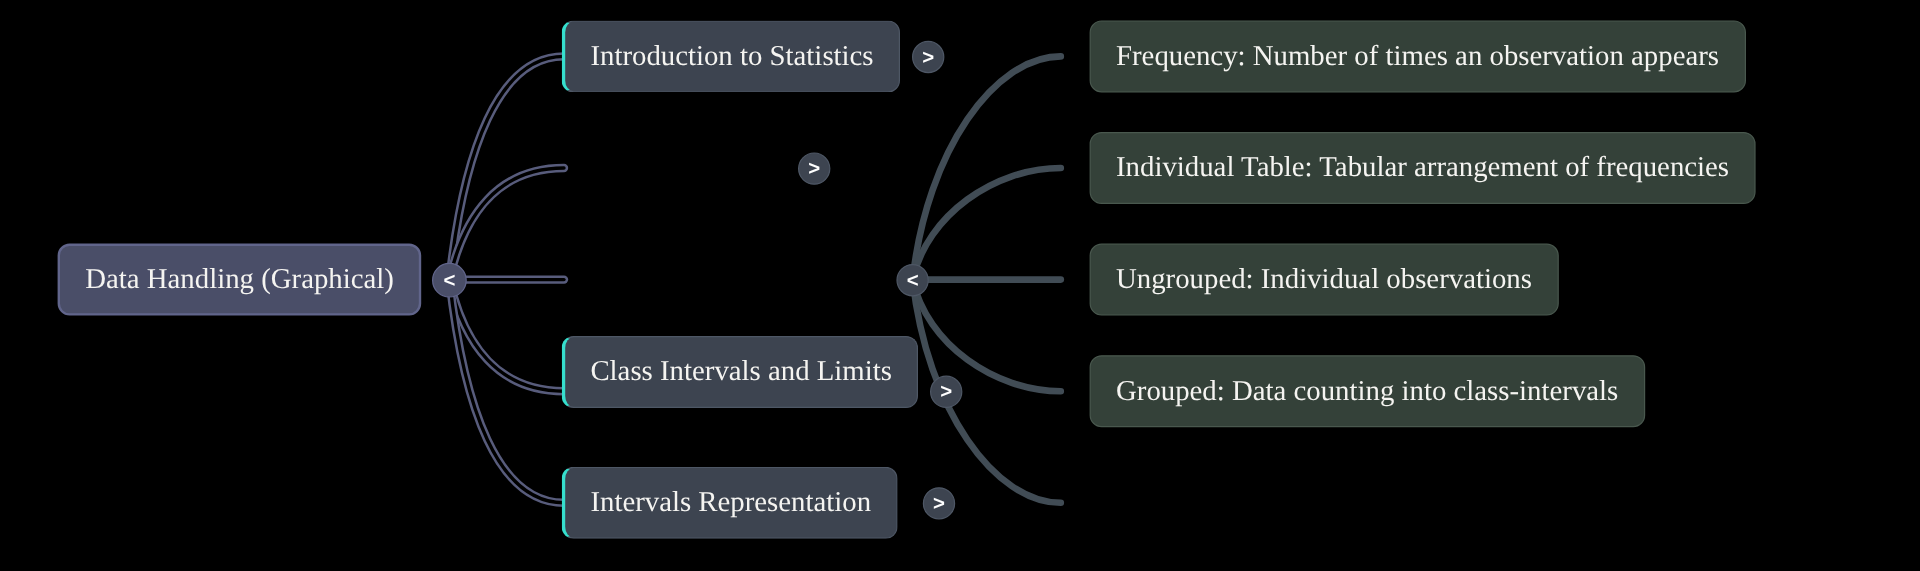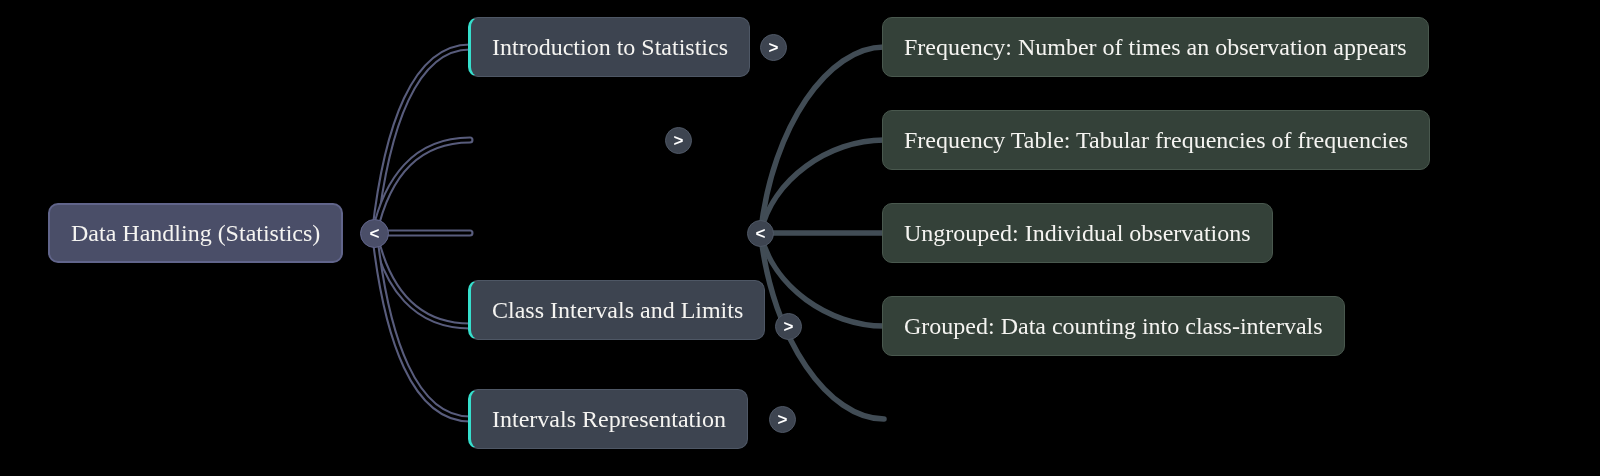--- a/index.html
+++ b/index.html
@@ -5,21 +5,21 @@
   html,body{margin:0;padding:0;background:#000;}
   #stage{position:relative;width:1600px;height:476px;background:var(--background,#000);overflow:hidden;
          font-family:"Liberation Serif",serif;}
   #links{position:absolute;left:0;top:0;z-index:1;}
   .node{position:absolute;height:60px;display:flex;align-items:center;
         padding:0 21px;border-radius:10px;white-space:nowrap;box-sizing:border-box;
         font-size:24px;color:var(--text,#f5f4f1);z-index:2;cursor:default;}
   .lvl1{background:var(--root-fill,#4a4e68);border:2px solid var(--root-border,#61658b);}
   .lvl2{background:var(--branch-fill,#3d4450);border:1.5px solid var(--branch-border,#4e5765);
         border-left:3px solid var(--branch-accent,#36dfcd);}
-  .lvl3{background:var(--leaf-fill,#344139);border:1.5px solid var(--leaf-border,#49584e);}
+  .lvl3{background:var(--leaf-fill,#344139);border:1.5px solid var(--leaf-border,#49584e);margin-left:26px;}
   .toggle{position:absolute;box-sizing:border-box;border-radius:50%;z-index:3;cursor:pointer;
           display:flex;align-items:center;justify-content:center;
           font:700 17px "Liberation Sans",sans-serif;color:#ffffff;line-height:1;}
   .t1{width:29px;height:29px;background:var(--root-fill,#4a4e68);border:1.5px solid var(--root-border,#61658b);}
   .t2{width:27px;height:27px;background:var(--branch-fill,#3d4450);border:1.5px solid var(--branch-border,#4e5765);}
 </style>
 </head>
 <body>
 
 <div id="stage" style="--background: #000000; --root-fill: #4a4e68; --root-border: #61658b; --branch-fill: #3d4450; --branch-border: #4e5765; --branch-accent: #36dfcd; --leaf-fill: #344139; --leaf-border: #49584e; --text: #f5f4f1; --link-left: #585c7c; --link-right: #414c55; --link-core: #000000;">
@@ -34,33 +34,33 @@
       <path d="M 374.5 233 C 386.5 286.94, 415 326, 470 326" fill="none" stroke="#000000" stroke-width="2.8" stroke-linecap="round"></path>
       <path d="M 374.5 233 C 386.5 340.88, 415 419, 470 419" fill="none" stroke="#585c7c" stroke-width="7" stroke-linecap="round"></path>
       <path d="M 374.5 233 C 386.5 340.88, 415 419, 470 419" fill="none" stroke="#000000" stroke-width="2.8" stroke-linecap="round"></path>
       <path d="M 760.5 233 C 772.5 125.12, 829 47, 884 47" fill="none" stroke="#414c55" stroke-width="5.5" stroke-linecap="round"></path>
       <path d="M 760.5 233 C 772.5 179.06, 829 140, 884 140" fill="none" stroke="#414c55" stroke-width="5.5" stroke-linecap="round"></path>
       <path d="M 760.5 233 H 884" fill="none" stroke="#414c55" stroke-width="5.5" stroke-linecap="round"></path>
       <path d="M 760.5 233 C 772.5 286.94, 829 326, 884 326" fill="none" stroke="#414c55" stroke-width="5.5" stroke-linecap="round"></path>
       <path d="M 760.5 233 C 772.5 340.88, 829 419, 884 419" fill="none" stroke="#414c55" stroke-width="5.5" stroke-linecap="round"></path>
     </svg>
 
-  <div class="node lvl1" id="n-root" style="left:48px;top:203px">Data Handling (Statistics)</div>
+  <div class="node lvl1" id="n-root" style="left:48px;top:203px">Data Handling (Graphical)</div>
   <div class="toggle t1" id="t-root" style="left: 360px; top: 218.5px;">&lt;</div>
 
   <div class="node lvl2" id="n-b0" style="left:468px;top:17px">Introduction to Statistics</div>
   <div class="toggle t2" id="t-b0" style="left: 760px; top: 33.5px;">&gt;</div>
 
   <div class="toggle t2" id="t-b1" style="left: 665px; top: 126.5px;">&gt;</div>
 
   <div class="toggle t2" id="t-b2" style="left: 747px; top: 219.5px;">&lt;</div>
 
   <div class="node lvl2" id="n-b3" style="left:468px;top:280px">Class Intervals and Limits</div>
   <div class="toggle t2" id="t-b3" style="left: 775px; top: 312.5px;">&gt;</div>
 
   <div class="node lvl2" id="n-b4" style="left:468px;top:389px">Intervals Representation</div>
   <div class="toggle t2" id="t-b4" style="left: 769px; top: 405.5px;">&gt;</div>
 
   <div class="node lvl3" id="n-l0" style="left:882px;top:17px">Frequency: Number of times an observation appears</div>
-  <div class="node lvl3" id="n-l1" style="left:882px;top:110px">Frequency Table: Tabular frequencies of frequencies</div>
+  <div class="node lvl3" id="n-l1" style="left:882px;top:110px">Individual Table: Tabular arrangement of frequencies</div>
   <div class="node lvl3" id="n-l2" style="left:882px;top:203px">Ungrouped: Individual observations</div>
   <div class="node lvl3" id="n-l3" style="left:882px;top:296px">Grouped: Data counting into class-intervals</div>
 </div>
 
 </body></html>

